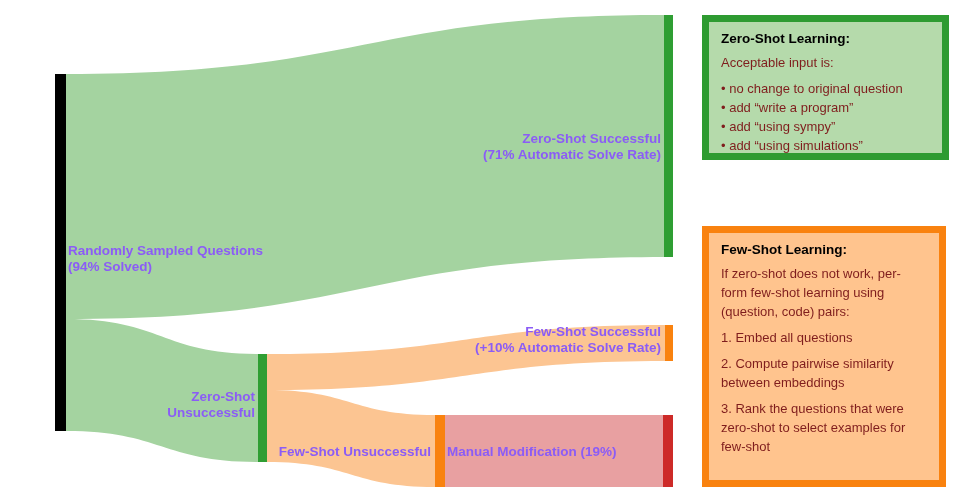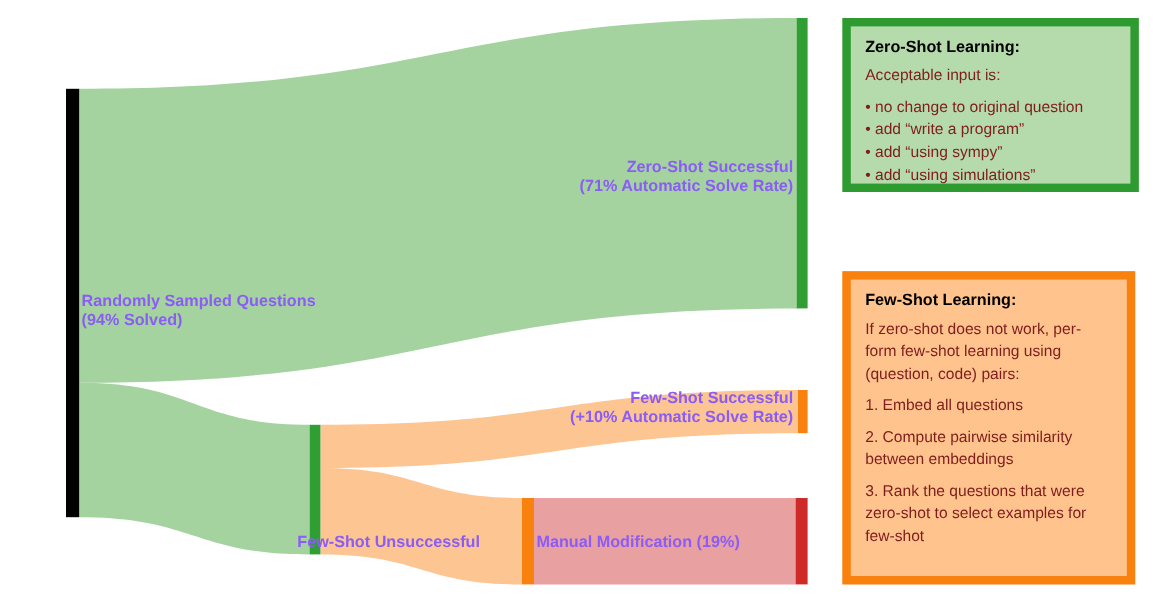--- a/index.html
+++ b/index.html
@@ -58,25 +58,27 @@
     <rect class="node-orange" x="435" y="415" width="10" height="72"></rect>
     <rect class="node-red" x="663" y="415" width="10" height="72"></rect>
   </svg>
 
   <div class="lbl" style="left:68px;top:243px;">Randomly Sampled Questions
 (94% Solved)</div>
 
   <div class="lbl right" style="right:300px;top:131px;">Zero-Shot Successful
 (71% Automatic Solve Rate)</div>
 
+  <div class="lbl right" style="right:706px;top:389px;">Zero-Shot
+Unsuccessful</div>
 
   <div class="lbl right" style="right:300px;top:324px;">Few-Shot Successful
 (+10% Automatic Solve Rate)</div>
 
-  <div class="lbl right" style="right:561px;top:444px;padding-left:25px;">Few-Shot Unsuccessful</div>
+  <div class="lbl right" style="right:530px;top:444px;padding-left:25px;">Few-Shot Unsuccessful</div>
 
   <div class="lbl center" style="left:447px;top:444px;width:218px;">Manual Modification (19%)</div>
 
   <div class="note-box green">
     <div class="note-title">Zero-Shot Learning:</div>
     <p>Acceptable input is:</p>
     <p>• no change to original question
 • add “write a program”
 • add “using sympy”
 • add “using simulations”</p>

